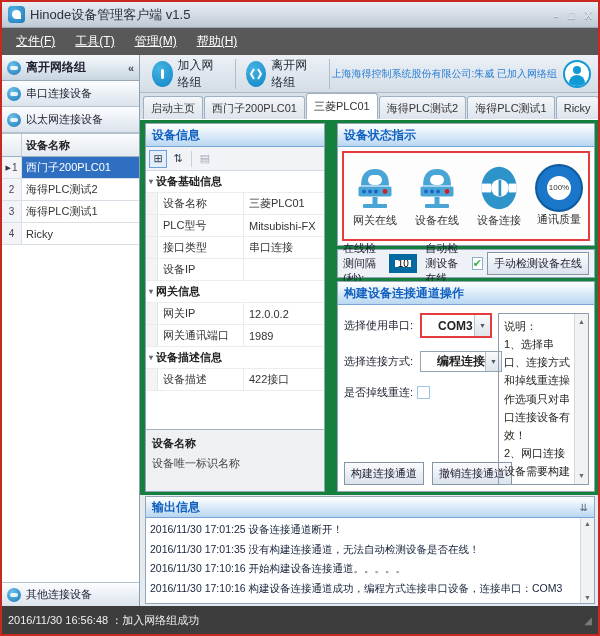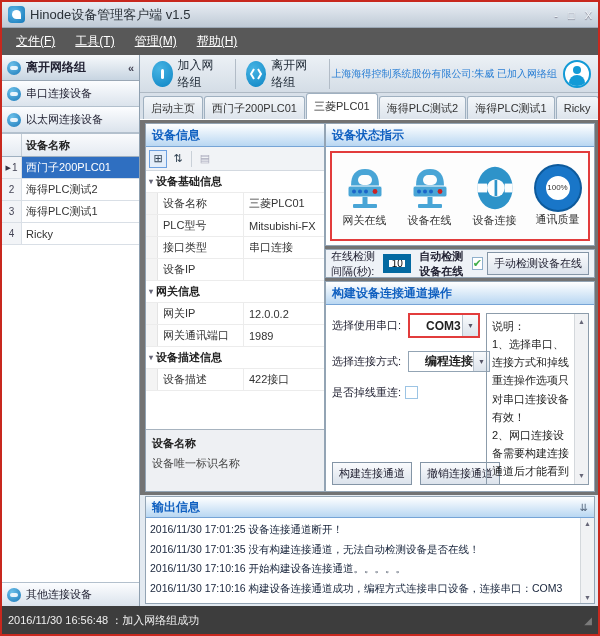--- a/index.html
+++ b/index.html
@@ -67,21 +67,21 @@
   .avatar::before{ content:""; position:absolute; left:8px; top:4px; width:8px; height:8px; border-radius:50%; background:#129ad6;}
   .avatar::after{ content:""; position:absolute; left:4px; top:13px; width:16px; height:12px; border-radius:8px 8px 0 0; background:#129ad6;}
 
   .tabbar{ height:27px; background:#d8e0e9; display:flex; align-items:flex-end; padding:0 0 0 3px;
            border-bottom:1px solid #fff; flex:0 0 auto;}
   .tab{ height:23px; line-height:22px; padding:0 7px; font-size:11px; color:#333; margin-right:1px;
         background:linear-gradient(#f4f7fa,#dde4ec); border:1px solid #9fb0c0; border-bottom:none;
         border-radius:3px 3px 0 0; white-space:nowrap;}
   .tab.active{ height:26px; line-height:25px; background:#fff; position:relative; z-index:2; }
 
-  .work{ flex:1; display:flex; padding:3px 3px 3px 5px; gap:0; min-height:0; background:#737373;}
+  .work{ flex:1; display:flex; padding:3px 3px 3px 5px; gap:12px; min-height:0; background:#15803d;}
 
   
   .panel{ border:1px solid #93a4b4; background:#fff; display:flex; flex-direction:column; min-height:0;}
   .panel-header{ height:23px; flex:0 0 auto; background:linear-gradient(#ffffff,#b9d7f2); border-bottom:1px solid #76a4d6;
            color:#1060c0; font-size:12px; font-weight:bold; display:flex; align-items:center; padding:0 6px;}
   .dev-panel{ width:180px; flex:0 0 auto; }
   .pg-toolbar{ height:24px; flex:0 0 auto; background:#f1f3f6; border-bottom:1px solid #d3d9e0; display:flex;
            align-items:center; gap:2px; padding:0 3px;}
   .pg-tool{ width:18px; height:18px; display:flex; align-items:center; justify-content:center; font-size:11px; color:#345;}
   .pg-tool.on{ border:1px solid #6ca0e0; background:#e4eefa; }
@@ -372,21 +372,21 @@
                   <span>100%</span>
                 </div>
                 <span class="lbl">通讯质量</span>
               </div>
             </div>
           </div>
 
           <div class="check-row">
             <span>在线检测间隔(秒):</span>
             <input class="spin" value="10" style="">
-            <span style="margin-left:4px;font-weight:bold;">自动检测设备在线</span>
+            <span style="margin-left:4px;">自动检测设备在线</span>
             <span class="chk">✔</span>
             <button class="btn">手动检测设备在线</button>
           </div>
 
           <div class="panel channel-panel">
             <div class="panel-header">构建设备连接通道操作</div>
             <div class="ch-body">
               <div class="ch-left">
                 <div class="ch-row">
                   <span class="lab">选择使用串口:</span>

